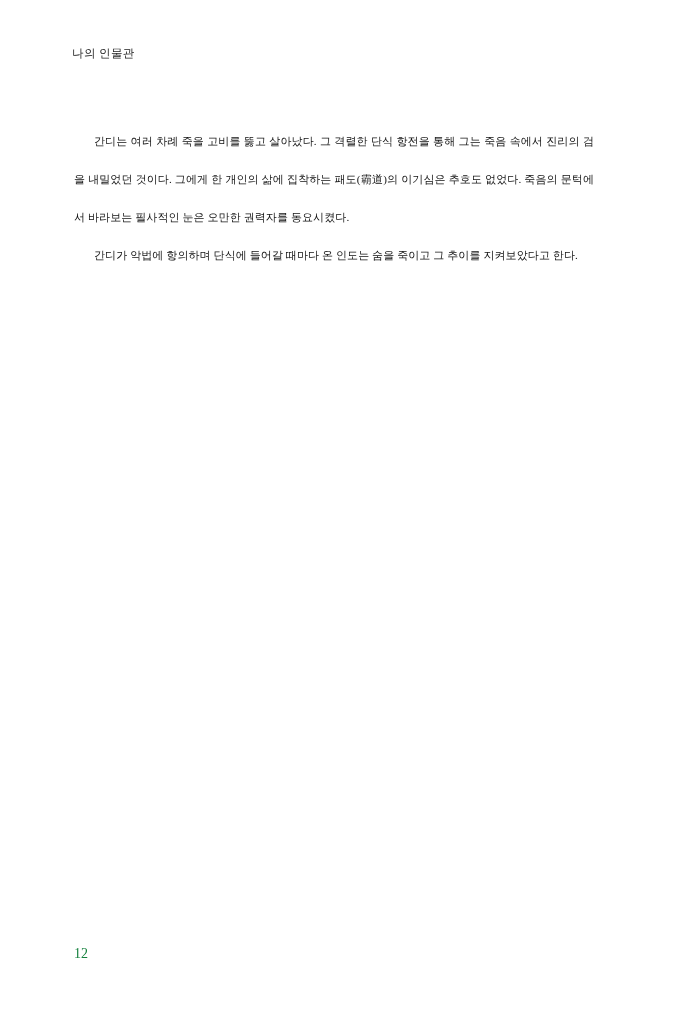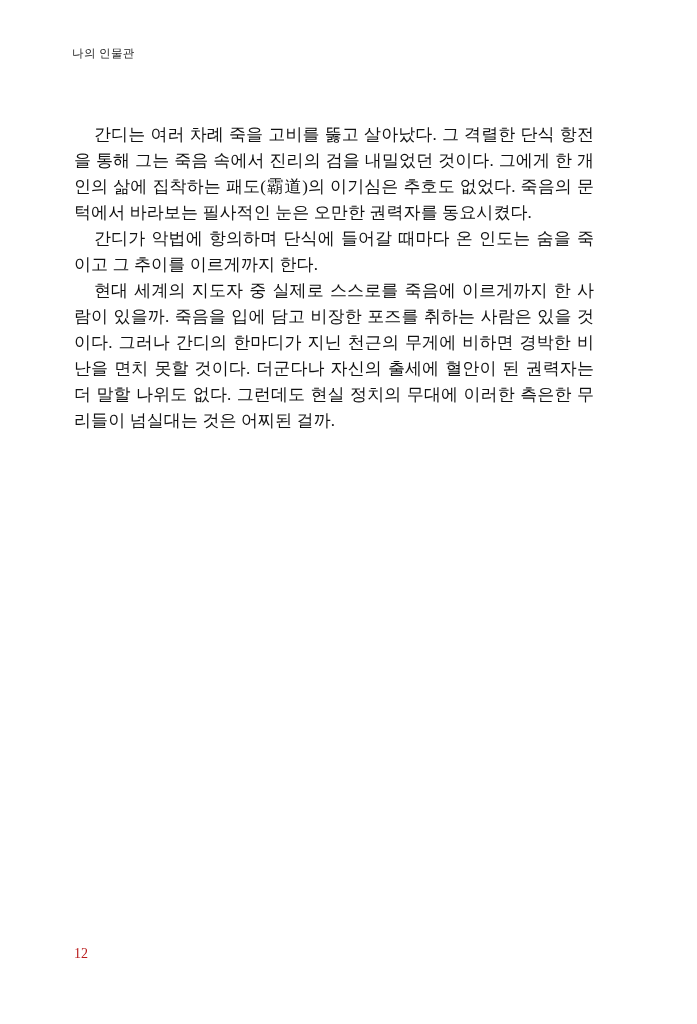--- a/index.html
+++ b/index.html
@@ -33,48 +33,47 @@
     white-space: nowrap;
   }
   .body-text {
     position: absolute;
     left: 74px;
     top: 122px;
     width: 520px;
   }
   .para {
     margin: 0 0 0 0;
-    font-size: 17px;
-    line-height: 26px;
+    font-size: 11px;
+    line-height: 38px;
     text-align: justify;
     text-justify: inter-character;
     text-indent: 20px;
     word-break: break-all;
     color: #111111;
     letter-spacing: 0.1px;
   }
   .para.last {
     text-align: left;
   }
   .folio {
     position: absolute;
     left: 74px;
     top: 946px;
     font-size: 14px;
-    color: #b91c1c;
+    color: #15803d;
   }
 </style>
 </head>
 <body>
 
 <div class="page">
 
   <div class="running-head">나의 인물관</div>
 
   <div class="body-text">
     <p class="para">간디는 여러 차례 죽을 고비를 뚫고 살아났다. 그 격렬한 단식 항전을 통해 그는 죽음 속에서 진리의 검을 내밀었던 것이다. 그에게 한 개인의 삶에 집착하는 패도(霸道)의 이기심은 추호도 없었다. 죽음의 문턱에서 바라보는 필사적인 눈은 오만한 권력자를 동요시켰다.</p>
-    <p class="para">간디가 악법에 항의하며 단식에 들어갈 때마다 온 인도는 숨을 죽이고 그 추이를 이르게까지 한다.</p>
-    <p class="para">현대 세계의 지도자 중 실제로 스스로를 죽음에 이르게까지 한 사람이 있을까. 죽음을 입에 담고 비장한 포즈를 취하는 사람은 있을 것이다. 그러나 간디의 한마디가 지닌 천근의 무게에 비하면 경박한 비난을 면치 못할 것이다. 더군다나 자신의 출세에 혈안이 된 권력자는 더 말할 나위도 없다. 그런데도 현실 정치의 무대에 이러한 측은한 무리들이 넘실대는 것은 어찌된 걸까.</p>
+    <p class="para">간디가 악법에 항의하며 단식에 들어갈 때마다 온 인도는 숨을 죽이고 그 추이를 지켜보았다고 한다.</p>
   </div>
 
   <div class="folio">12</div>
 
 </div>
 
 </body></html>

